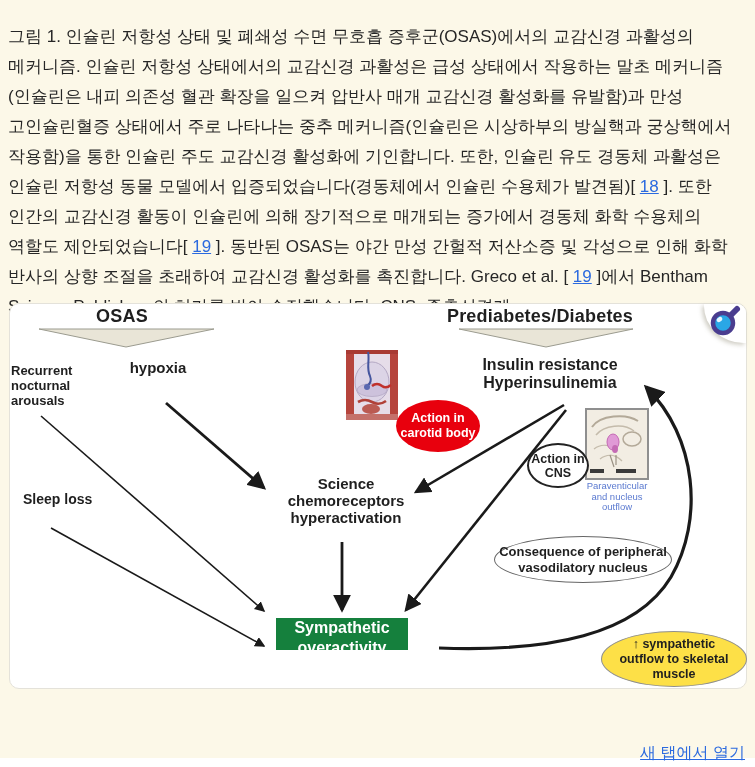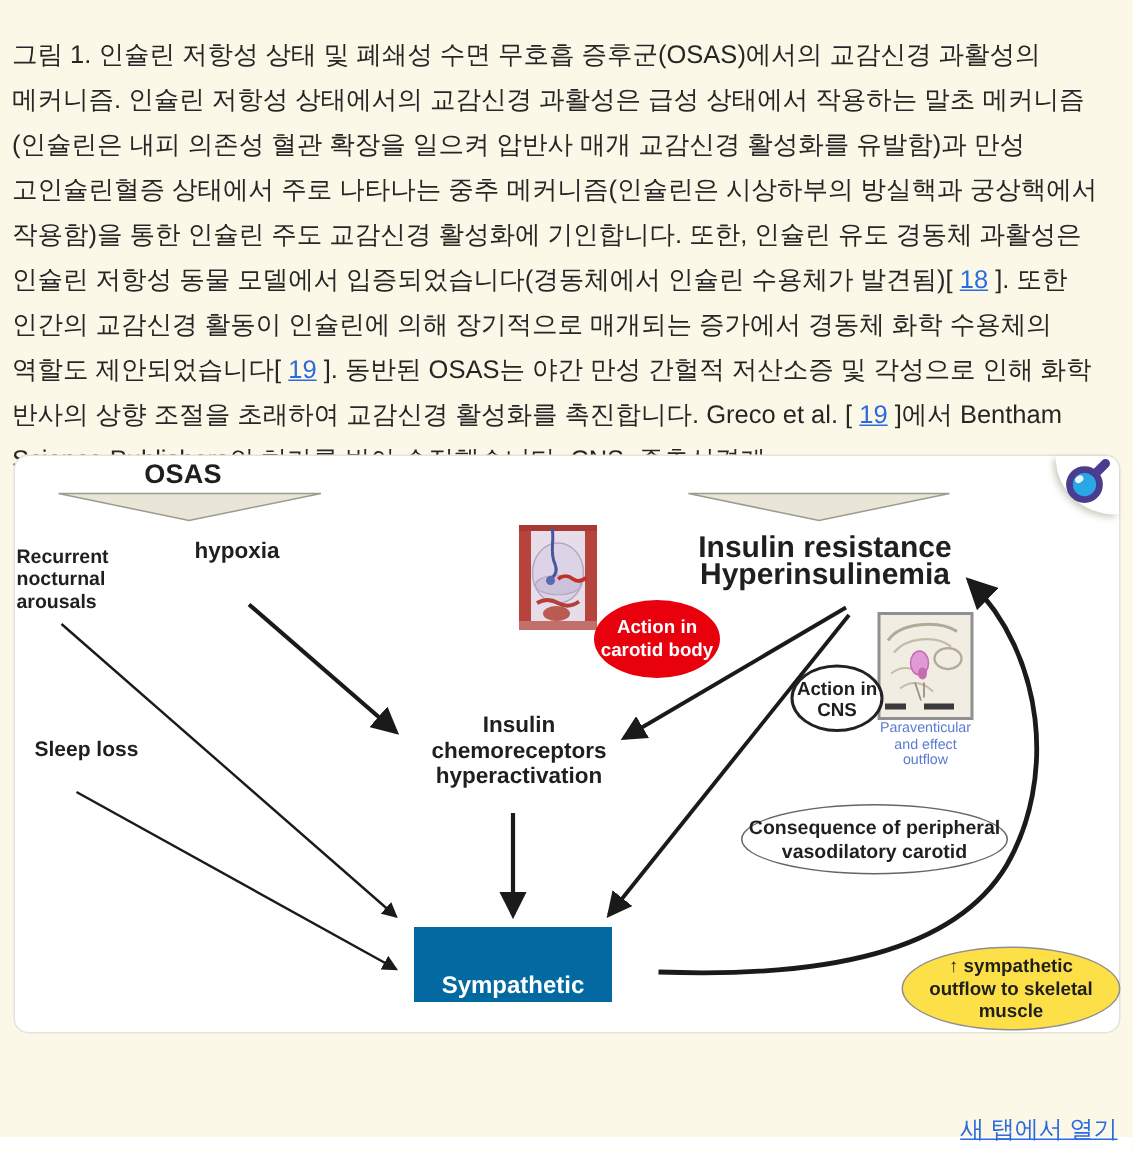--- a/index.html
+++ b/index.html
@@ -24,40 +24,40 @@
     position:absolute;left:9px;top:303px;width:738px;height:386px;
     background:#ffffff;border:1px solid #e4e2da;border-radius:10px;
     box-sizing:border-box;
   }
   .figure-panel .lbl{position:absolute;color:#1f1f1f;font-weight:bold;white-space:nowrap;}
   .ctr{transform:translateX(-50%);text-align:center;}
   .lbl span{display:block;}
   .hdr{font-size:18px;letter-spacing:.2px;}
   .lbl-recurrent{font-size:13px;line-height:15px;white-space:normal !important;width:66px;}
   .lbl-chronic{font-size:15px;line-height:17px;}
-  .lbl-insulin{font-size:20px;line-height:18px;}
+  .lbl-insulin{font-size:16px;line-height:18px;}
   .lbl-chemo{font-size:15px;line-height:17px;}
   .lbl-sleep{font-size:14px;}
   .ellipse{
     position:absolute;display:flex;flex-direction:column;justify-content:center;
     border-radius:50%;box-sizing:border-box;text-align:center;
     font-weight:bold;color:#1f1f1f;
   }
   .el-red{left:386px;top:96px;width:84px;height:52px;background:#e8000d;color:#ffffff;
     font-size:12.5px;line-height:15px;}
   .el-cns{left:517px;top:139px;width:62px;height:45px;background:#ffffff;
     border:2px solid #222222;font-size:12.5px;line-height:14px;z-index:3;}
   .el-consequence{left:484px;top:232px;width:178px;height:47px;background:#ffffff;
     border:1.5px solid #666666;font-size:13px;line-height:16px;}
   .el-outflow{left:591px;top:327px;width:146px;height:56px;background:#fde047;
     border:1.5px solid #8f8f8f;font-size:12.5px;line-height:15px;z-index:3;}
   .sym-box{
-    position:absolute;left:266px;top:314px;width:132px;height:50px;
-    background:#0369a1;color:#ffffff;font-weight:bold;font-size:16px;line-height:20px;
-    display:flex;flex-direction:column;justify-content:flex-end;text-align:center;
+    position:absolute;left:266px;top:314px;width:132px;height:32px;
+    background:#15803d;color:#ffffff;font-weight:bold;font-size:16px;line-height:20px;
+    display:flex;flex-direction:column;justify-content:space-between;text-align:center;
   }
   .brain-label{
     position:absolute;left:607px;top:177px;transform:translateX(-50%);
     color:#5b7ad0;font-size:9.5px;line-height:10.5px;text-align:center;font-weight:normal;
   }
   .brain-label span{display:block;}
   .svg-layer{position:absolute;left:0;top:0;width:738px;height:386px;}
   
   .zoom-flap{
     position:absolute;right:0;top:0;width:42px;height:39px;background:#ffffff;
@@ -120,64 +120,66 @@
         <path d="M8,40 C16,34 24,36 30,42 M14,50 C22,44 30,46 36,52" fill="none" stroke="#c4bbab" stroke-width="1.3"></path>
         <ellipse cx="27" cy="33" rx="6" ry="8" fill="#e09ad6" stroke="#c46bb4" stroke-width="1"></ellipse>
         <ellipse cx="29" cy="40" rx="3" ry="4" fill="#c46bb4"></ellipse>
         <path d="M24,46 L28,58 M30,46 L30,56" fill="none" stroke="#9a9184" stroke-width="1.2"></path>
         <rect x="4" y="60" width="14" height="4" fill="#3a3a3a"></rect>
         <rect x="30" y="60" width="20" height="4" fill="#3a3a3a"></rect>
       </g>
     </svg>
 
     <div class="lbl hdr ctr" style="left:112px;top:2px;">OSAS</div>
+    <div class="lbl hdr ctr" style="left:530px;top:2px;">Prediabetes/Diabetes</div>
 
     <div class="lbl lbl-recurrent" style="left:1px;top:59px;">Recurrent nocturnal arousals</div>
     <div class="lbl lbl-chronic ctr" style="left:148px;top:55px;">
       <span>hypoxia</span>
     </div>
     <div class="lbl lbl-sleep" style="left:13px;top:187px;">Sleep loss</div>
 
     <div class="lbl lbl-insulin ctr" style="left:540px;top:52px;">
       <span>Insulin resistance</span>
       <span>Hyperinsulinemia</span>
     </div>
 
     <div class="lbl lbl-chemo ctr" style="left:336px;top:171px;">
-      <span>Insulin</span>
+      <span>Science</span>
       <span>chemoreceptors</span>
       <span>hyperactivation</span>
     </div>
 
     <div class="ellipse el-red">
       <span>Action in</span>
       <span>carotid body</span>
     </div>
     <div class="ellipse el-cns">
       <span>Action in</span>
       <span>CNS</span>
     </div>
     <div class="ellipse el-consequence">
       <span>Consequence of peripheral</span>
-      <span>vasodilatory carotid</span>
+      <span>vasodilatory nucleus</span>
     </div>
     <div class="ellipse el-outflow">
       <span>↑ sympathetic</span>
       <span>outflow to skeletal</span>
       <span>muscle</span>
     </div>
 
     <div class="brain-label">
       <span>Paraventicular</span>
-      <span>and effect</span>
+      <span>and nucleus</span>
       <span>outflow</span>
     </div>
 
     <div class="sym-box">
       <span>Sympathetic</span>
+      <span>overactivity</span>
     </div>
 
     <div class="zoom-flap">
       <svg width="42" height="39" viewBox="0 0 42 39">
         <line x1="25" y1="13" x2="33" y2="5" stroke="#4a3d8f" stroke-width="6" stroke-linecap="round"></line>
         <circle cx="19" cy="19" r="10" fill="#2aa7e6" stroke="#4a3d8f" stroke-width="4.5"></circle>
         <ellipse cx="15.5" cy="15.5" rx="3" ry="2.2" fill="#ffffff" opacity="0.9" transform="rotate(-35 15.5 15.5)"></ellipse>
       </svg>
     </div>
   </div>

